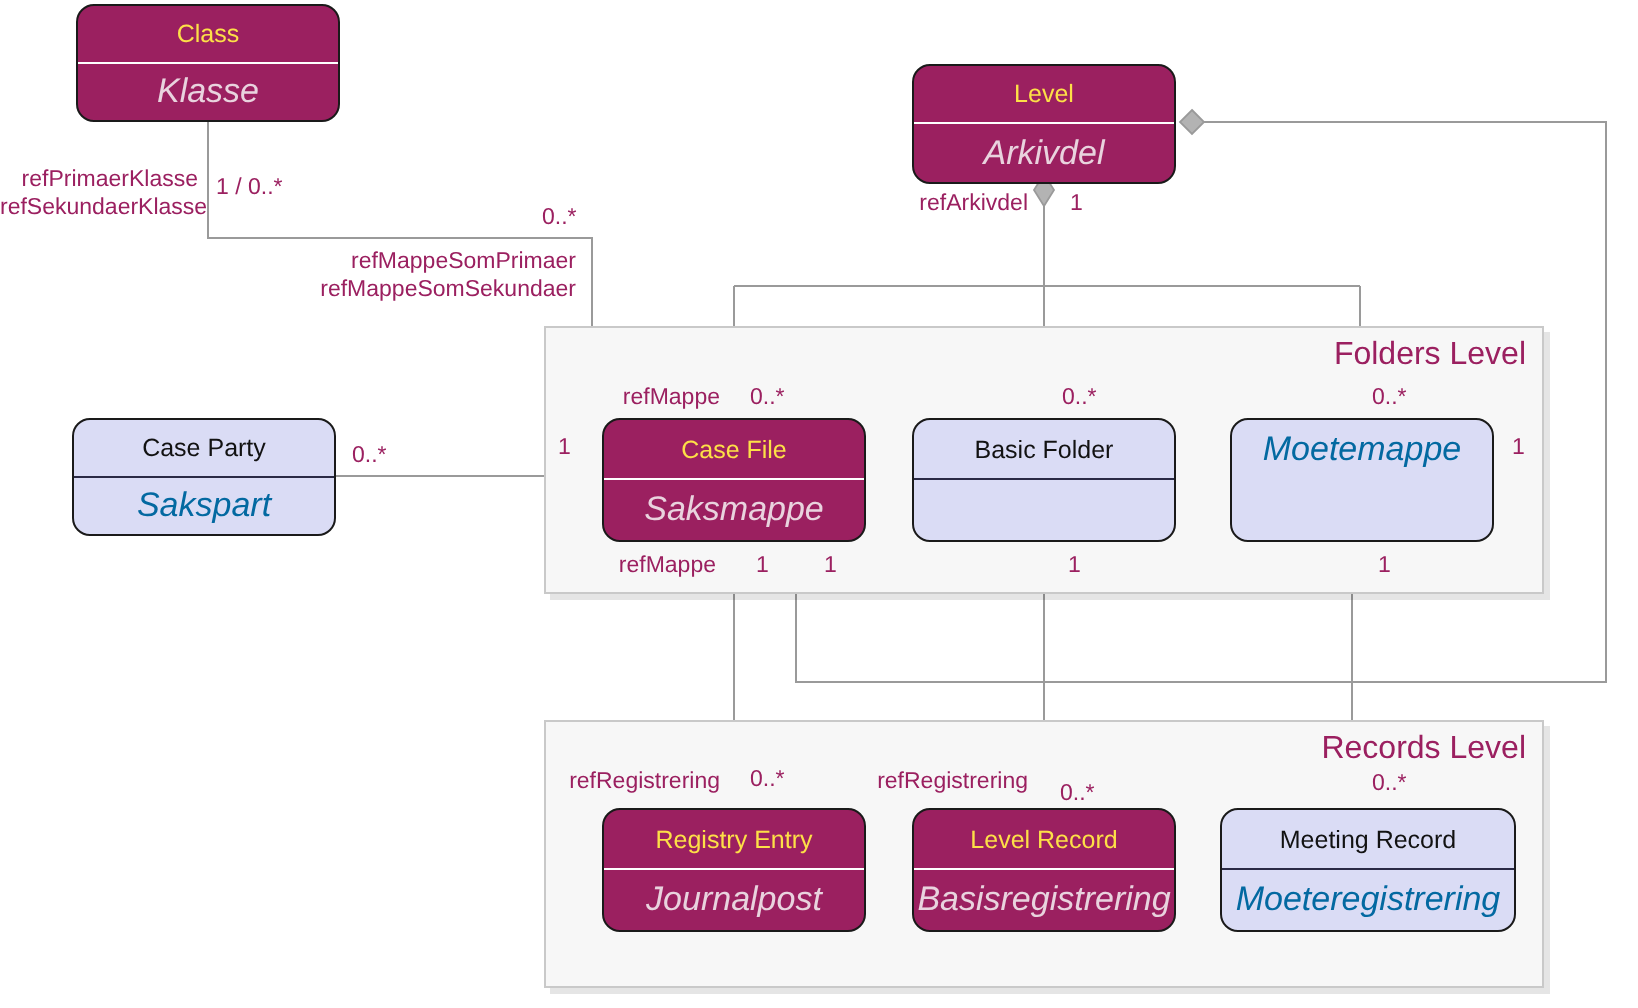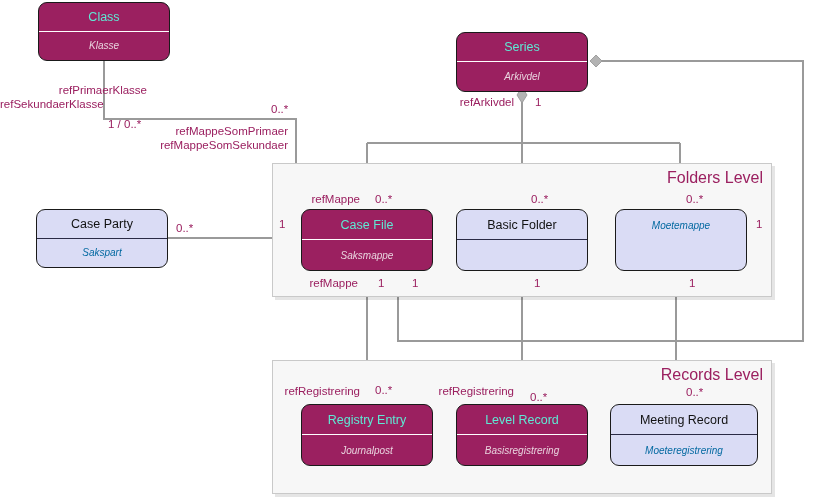--- a/index.html
+++ b/index.html
@@ -29,24 +29,24 @@
     position:absolute;box-sizing:border-box;
     border:1.6px solid #1a1a1a;border-radius:9px;
     overflow:hidden;
   }
   .node .name,.node .impl{
     display:flex;align-items:center;justify-content:center;
     box-sizing:border-box;width:100%;height:50%;
     text-align:center;white-space:nowrap;
   }
   .node .name{font-size:12.5px;}
-  .node .impl{font-style:italic;font-size:10px;}
+  .node .impl{font-style:italic;font-size:17px;}
 
   .node.dark{background:#9b2060;}
-  .node.dark .name{color:#5eead4;border-bottom:1.4px solid #ffffff;}
+  .node.dark .name{color:#fde047;border-bottom:1.4px solid #ffffff;}
   .node.dark .impl{color:#e9d3de;}
 
   .node.light{background:#dadcf5;}
   .node.light .name{color:#121212;border-bottom:1.4px solid #2a2a45;}
   .node.light .impl{color:#0369a1;}
 
   
   .lbl{
     position:absolute;font-size:11.5px;color:#9b2060;white-space:nowrap;
     line-height:13px;
@@ -100,21 +100,21 @@
   <div class="group" style="left:272px;top:360px;width:500px;height:134px;">
     <span class="group-title">Records Level</span>
   </div>
 
   <div class="node dark" style="left:38px;top:2px;width:132px;height:59px;">
     <div class="name">Class</div>
     <div class="impl">Klasse</div>
   </div>
 
   <div class="node dark" style="left:456px;top:32px;width:132px;height:60px;">
-    <div class="name">Series</div>
+    <div class="name">Level</div>
     <div class="impl">Arkivdel</div>
   </div>
 
   <div class="node light" style="left:36px;top:209px;width:132px;height:59px;">
     <div class="name">Case Party</div>
     <div class="impl">Sakspart</div>
   </div>
 
   <div class="node dark" style="left:301px;top:209px;width:132px;height:62px;">
     <div class="name">Case File</div>
@@ -137,23 +137,23 @@
   <div class="node dark" style="left:456px;top:404px;width:132px;height:62px;">
     <div class="name">Level Record</div>
     <div class="impl">Basisregistrering</div>
   </div>
 
   <div class="node light" style="left:610px;top:404px;width:148px;height:62px;">
     <div class="name">Meeting Record</div>
     <div class="impl">Moeteregistrering</div>
   </div>
 
-  <span class="lbl r" style="left:0px;top:84px;width:99px;padding-left:48px;">refPrimaerKlasse</span>
+  <span class="lbl r" style="left:0px;top:84px;width:99px;">refPrimaerKlasse</span>
   <span class="lbl r" style="left:0px;top:98px;width:99px;">refSekundaerKlasse</span>
-  <span class="lbl" style="left:108px;top:88px;margin-top:30px;">1 / 0..*</span>
+  <span class="lbl" style="left:108px;top:88px;">1 / 0..*</span>
   <span class="lbl" style="left:271px;top:103px;">0..*</span>
 
   <span class="lbl r" style="left:140px;top:125px;width:148px;">refMappeSomPrimaer</span>
   <span class="lbl r" style="left:140px;top:139px;width:148px;">refMappeSomSekundaer</span>
 
   <span class="lbl r" style="left:440px;top:96px;width:74px;">refArkivdel</span>
   <span class="lbl" style="left:535px;top:96px;">1</span>
 
   <span class="lbl" style="left:176px;top:222px;">0..*</span>
   <span class="lbl" style="left:279px;top:218px;">1</span>

